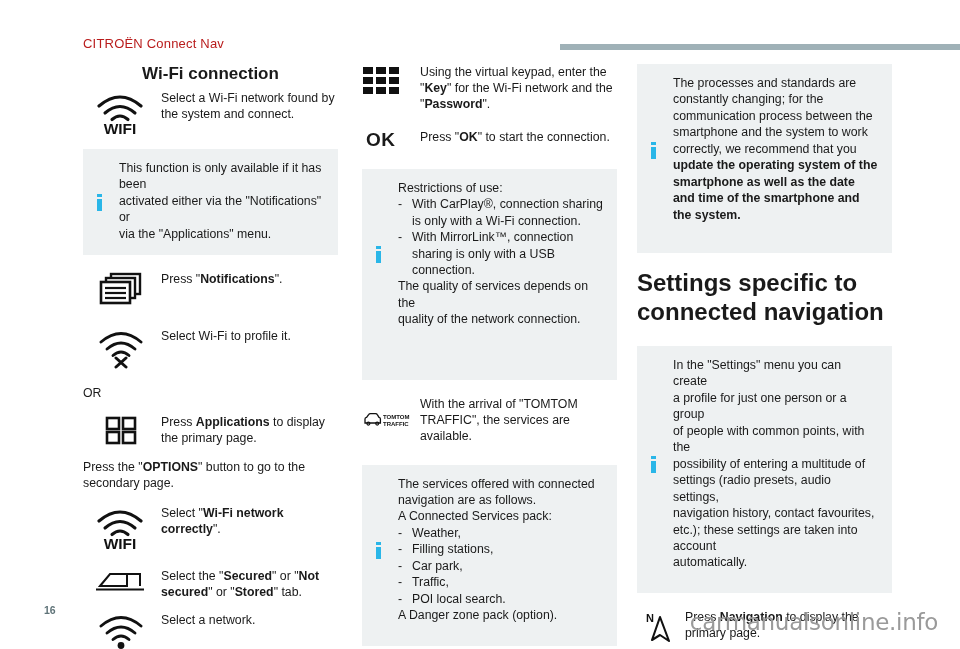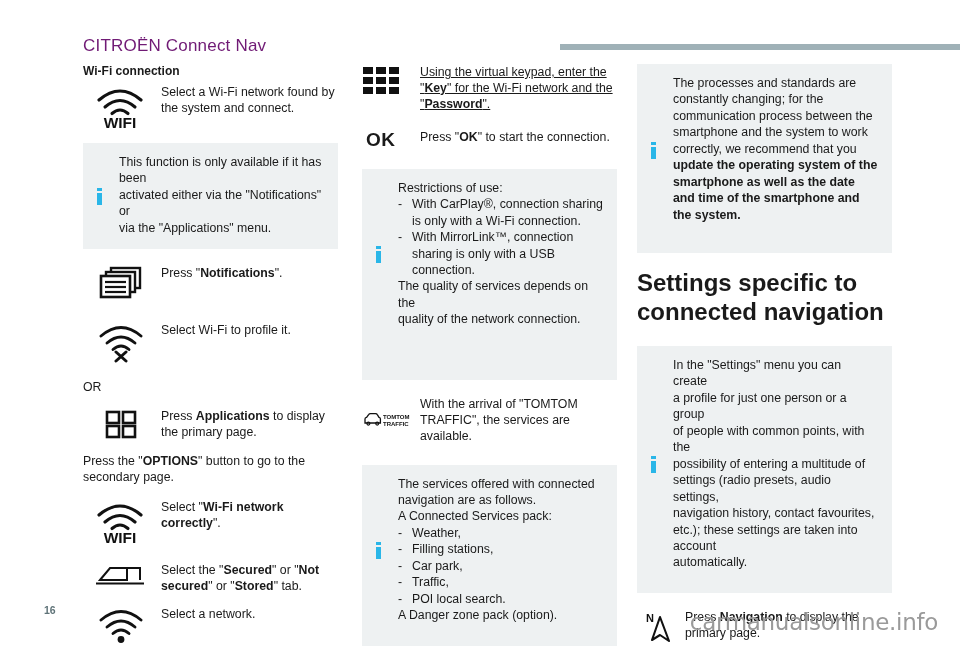--- a/index.html
+++ b/index.html
@@ -13,22 +13,22 @@
     overflow: hidden;
   }
 
   
   .page-header {
     position: absolute;
     left: 83px; top: 36px; right: 0px;
     height: 22px;
   }
   .brand-title {
-    font-size: 17px;
-    color: #701a75;
+    font-size: 13px;
+    color: #b91c1c;
     letter-spacing: .2px;
     white-space: nowrap;
     position: absolute;
     left: 0; top: 0; text-align: right;
   }
   .header-rule {
     position: absolute;
     left: 477px; top: 8px;
     width: 483px; height: 6px;
     background: #9fb1b7;
@@ -160,21 +160,21 @@
 
 <div class="page-header">
   <div class="brand-title">CITROËN Connect Nav</div>
   <div class="header-rule"></div>
 </div>
 
 <div class="columns">
 
   <div class="col col-1">
 
-    <div style="font-size:12px;font-weight:bold;margin:0 0 6px 0;">Wi-Fi connection</div>
+    <div style="font-size:17px;font-weight:bold;margin:0 0 6px 0;text-align:center;">Wi-Fi connection</div>
 
     <div class="row">
       <div class="icon-cell">
         <svg width="56" height="44" viewBox="0 0 56 44" aria-hidden="true">
           <g fill="none" stroke="#111" stroke-width="3.1" stroke-linecap="round">
             <path d="M5 15 Q26 -3 47 15"></path>
             <path d="M11 22 Q26 9 41 22"></path>
             <path d="M18 28.5 Q26 21.5 34 28.5"></path>
           </g>
           <text x="26" y="43" font-family="Liberation Sans, sans-serif" font-size="15.5" font-weight="bold" fill="#111" text-anchor="middle">WIFI</text>
@@ -292,21 +292,21 @@
           <circle cx="24" cy="32.5" r="3.4" fill="#111"></circle>
         </svg>
       </div>
       <div class="text-cell">Select a network.</div>
     </div>
 
   </div>
 
   <div class="col col-2">
 
-    <div class="row" style="margin-bottom:16px;text-decoration:underline;">
+    <div class="row" style="margin-bottom:16px;">
       <div class="icon-cell" style="width:58px;flex:0 0 58px;justify-content:flex-start;">
         <svg width="42" height="34" viewBox="0 0 42 34" aria-hidden="true">
           <g fill="#111">
             <rect x="1" y="2" width="10" height="7"></rect>
             <rect x="14" y="2" width="10" height="7"></rect>
             <rect x="27" y="2" width="10" height="7"></rect>
             <rect x="1" y="12" width="10" height="7"></rect>
             <rect x="14" y="12" width="10" height="7"></rect>
             <rect x="27" y="12" width="10" height="7"></rect>
             <rect x="1" y="22" width="10" height="7"></rect>

